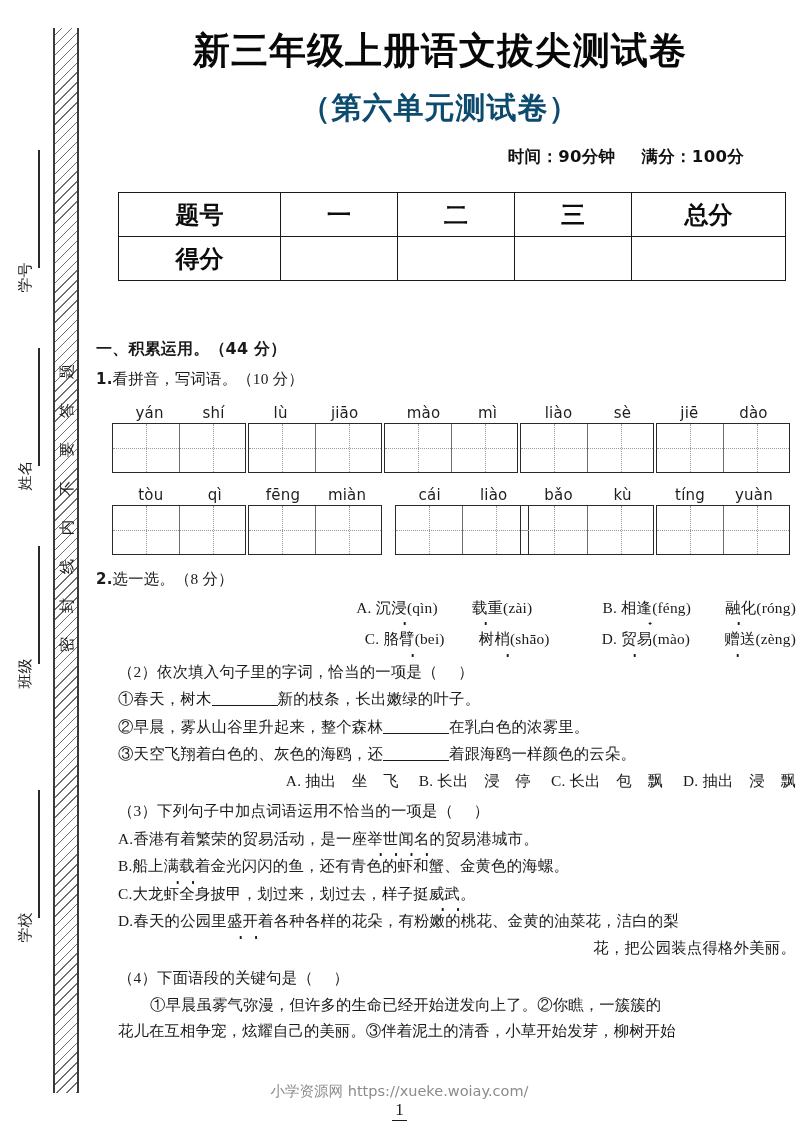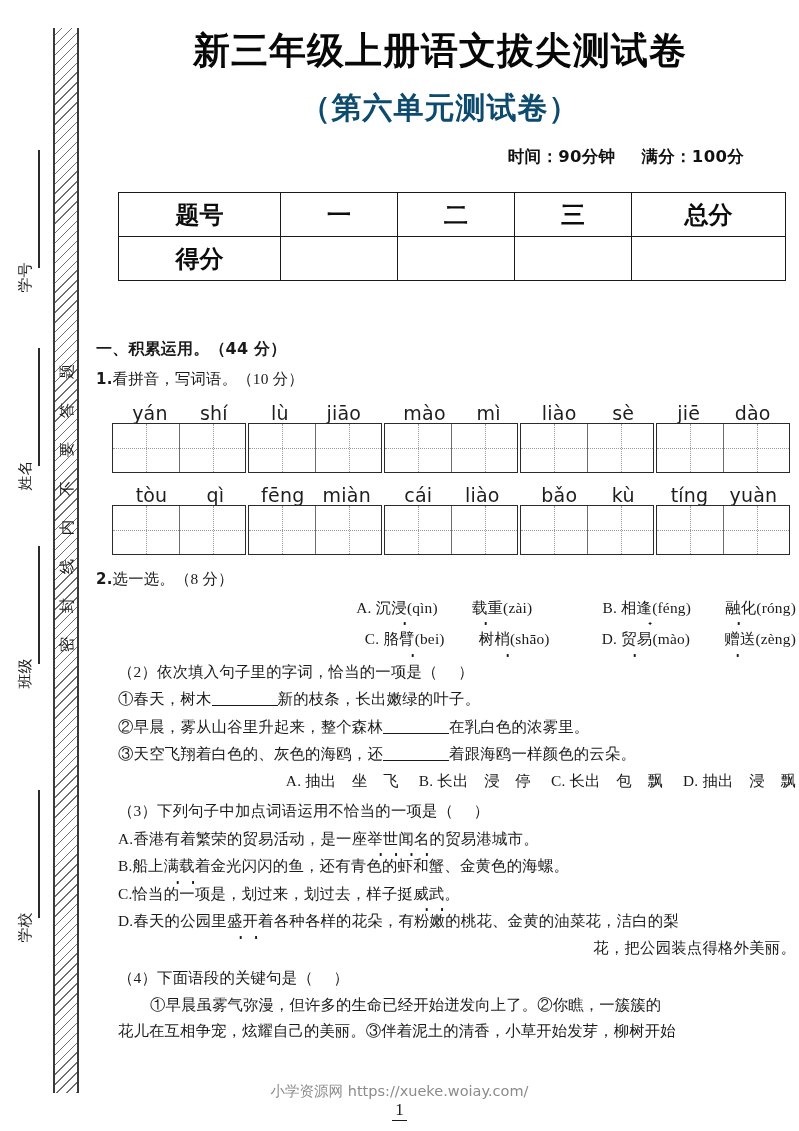--- a/index.html
+++ b/index.html
@@ -216,21 +216,21 @@
     margin-left: 16px;
   }
   .grid-item {
     position: absolute;
     top: 0;
     width: 136px;
   }
   .grid-pinyin {
     display: flex;
     justify-content: space-around;
-    font-size: 19px;
+    font-size: 15px;
     font-family: "DejaVu Sans", "Liberation Sans", sans-serif;
     letter-spacing: 0.2px;
     color: #1d1d1d;
     height: 19px;
     line-height: 19px;
     padding: 0 4px;
     box-sizing: border-box;
   }
   .grid-box {
     width: 134px;
@@ -432,21 +432,21 @@
     <div class="grid-item" style="left:136px;">
       <div class="grid-pinyin">
           <span>fēng</span>
           <span>miàn</span>
         </div>
       <div class="grid-box">
           <div class="grid-cell"></div>
           <div class="grid-cell"></div>
         </div>
     </div>
-    <div class="grid-item" style="left:272px;">
+    <div class="grid-item" style="left:283px;">
       <div class="grid-pinyin">
           <span>cái</span>
           <span>liào</span>
         </div>
       <div class="grid-box">
           <div class="grid-cell"></div>
           <div class="grid-cell"></div>
         </div>
     </div>
     <div class="grid-item" style="left:408px;">
@@ -517,21 +517,21 @@
   <div class="sub-q" style="margin-top:5px;">
     <span>（3）下列句子中加点词语运用不恰当的一项是（</span><span class="paren-blank">&nbsp;&nbsp;&nbsp;</span><span>）</span>
   </div>
   <div class="sub-q">
     <span>A.</span><span>香港有着繁荣的贸易活动，是一座</span><span class="dotted">举世闻名</span><span>的贸易港城市。</span>
   </div>
   <div class="sub-q">
     <span>B.</span><span>船上</span><span class="dotted">满载</span><span>着金光闪闪的鱼，还有青色的虾和蟹、金黄色的海螺。</span>
   </div>
   <div class="sub-q">
-    <span>C.</span><span>恰当的一项是，划过来，划过去，样子挺</span><span class="dotted">威武</span><span>。</span>
+    <span>C.</span><span>大龙虾全身披甲，划过来，划过去，样子挺</span><span class="dotted">威武</span><span>。</span>
   </div>
   <div class="sub-q">
     <span>D.</span><span>春天的公园里</span><span class="dotted">盛开</span><span>着各种各样的花朵，有粉嫩的桃花、金黄的油菜花，洁白的梨</span>
   </div>
   <div class="opt-line opt-indent2">花，把公园装点得格外美丽。</div>
 
   <div class="sub-q" style="margin-top:5px;">
     <span>（4）下面语段的关键句是（</span><span class="paren-blank">&nbsp;&nbsp;&nbsp;</span><span>）</span>
   </div>
   <div class="para-line para-first">①早晨虽雾气弥漫，但许多的生命已经开始迸发向上了。②你瞧，一簇簇的</div>

